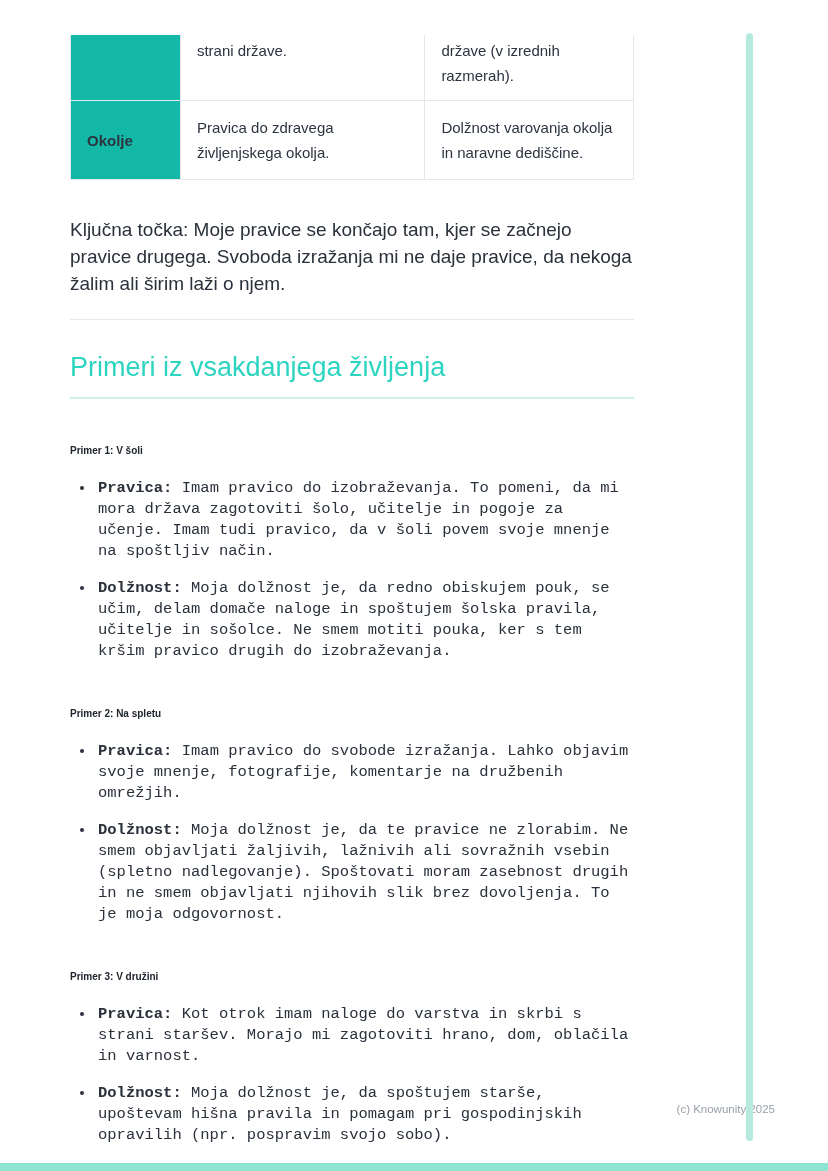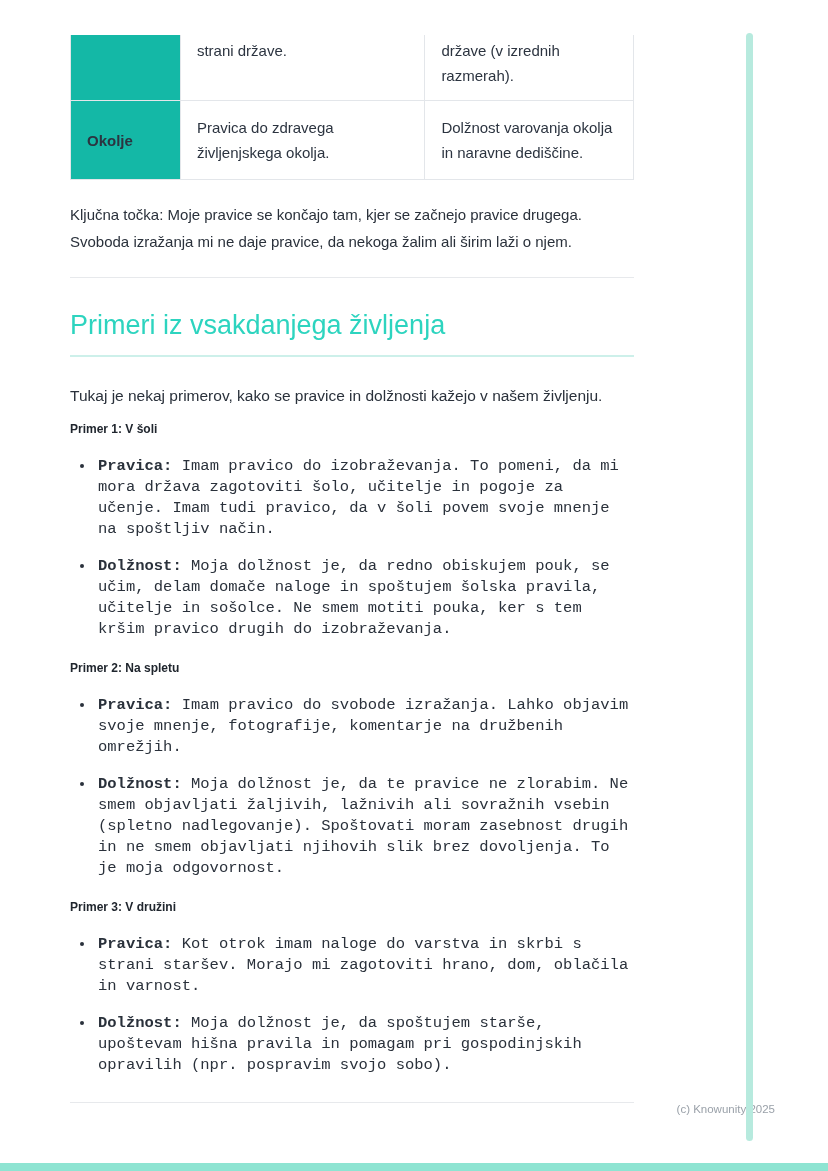--- a/index.html
+++ b/index.html
@@ -37,22 +37,22 @@
     padding-top: 3px;
     padding-bottom: 12px;
   }
   td.cell-area {
     background: #14b8a6;
     font-weight: bold;
     color: #1f2630;
   }
   
   .key-point {
-    margin-top: 21px;
-    font-size: 15px;
+    margin-top: 36px;
+    font-size: 19px;
     line-height: 27px;
   }
   .divider {
     border: none;
     border-top: 1px solid #e7e9ec;
     margin: 22px 0 0 0;
     height: 0;
   }
   .section-title {
     margin-top: 30px;
@@ -62,22 +62,22 @@
     color: #2dd4bf;
     padding-bottom: 13px;
     border-bottom: 2px solid #cdf0ea;
   }
   .intro {
     margin-top: 26px;
     font-size: 15.5px;
     line-height: 26px;
   }
   .example-heading {
-    margin-top: 8px;
-    font-size: 12px;
+    margin-top: 40px;
+    font-size: 10px;
     line-height: 24px;
     font-weight: bold;
     color: #20262e;
   }
   ul.example-list {
     margin-top: 15px;
     padding-left: 25px;
     list-style: disc;
   }
   ul.example-list li {
@@ -140,21 +140,20 @@
       </tr>
     </tbody>
   </table>
 
   <p class="key-point">Ključna točka: Moje pravice se končajo tam, kjer se začnejo pravice drugega. Svoboda izražanja mi ne daje pravice, da nekoga žalim ali širim laži o njem.</p>
 
   <hr class="divider">
 
   <h1 class="section-title">Primeri iz vsakdanjega življenja</h1>
 
-  <p class="intro">Tukaj je nekaj primerov, kako se pravice in dolžnosti kažejo v našem življenju.</p>
 
   <h3 class="example-heading">Primer 1: V šoli</h3>
   <ul class="example-list">
     <li>
       <span class="b-label">Pravica:</span>
       <span>Imam pravico do izobraževanja. To pomeni, da mi mora država zagotoviti šolo, učitelje in pogoje za učenje. Imam tudi pravico, da v šoli povem svoje mnenje na spoštljiv način.</span>
     </li>
     <li>
       <span class="b-label">Dolžnost:</span>
       <span>Moja dolžnost je, da redno obiskujem pouk, se učim, delam domače naloge in spoštujem šolska pravila, učitelje in sošolce. Ne smem motiti pouka, ker s tem kršim pravico drugih do izobraževanja.</span>

